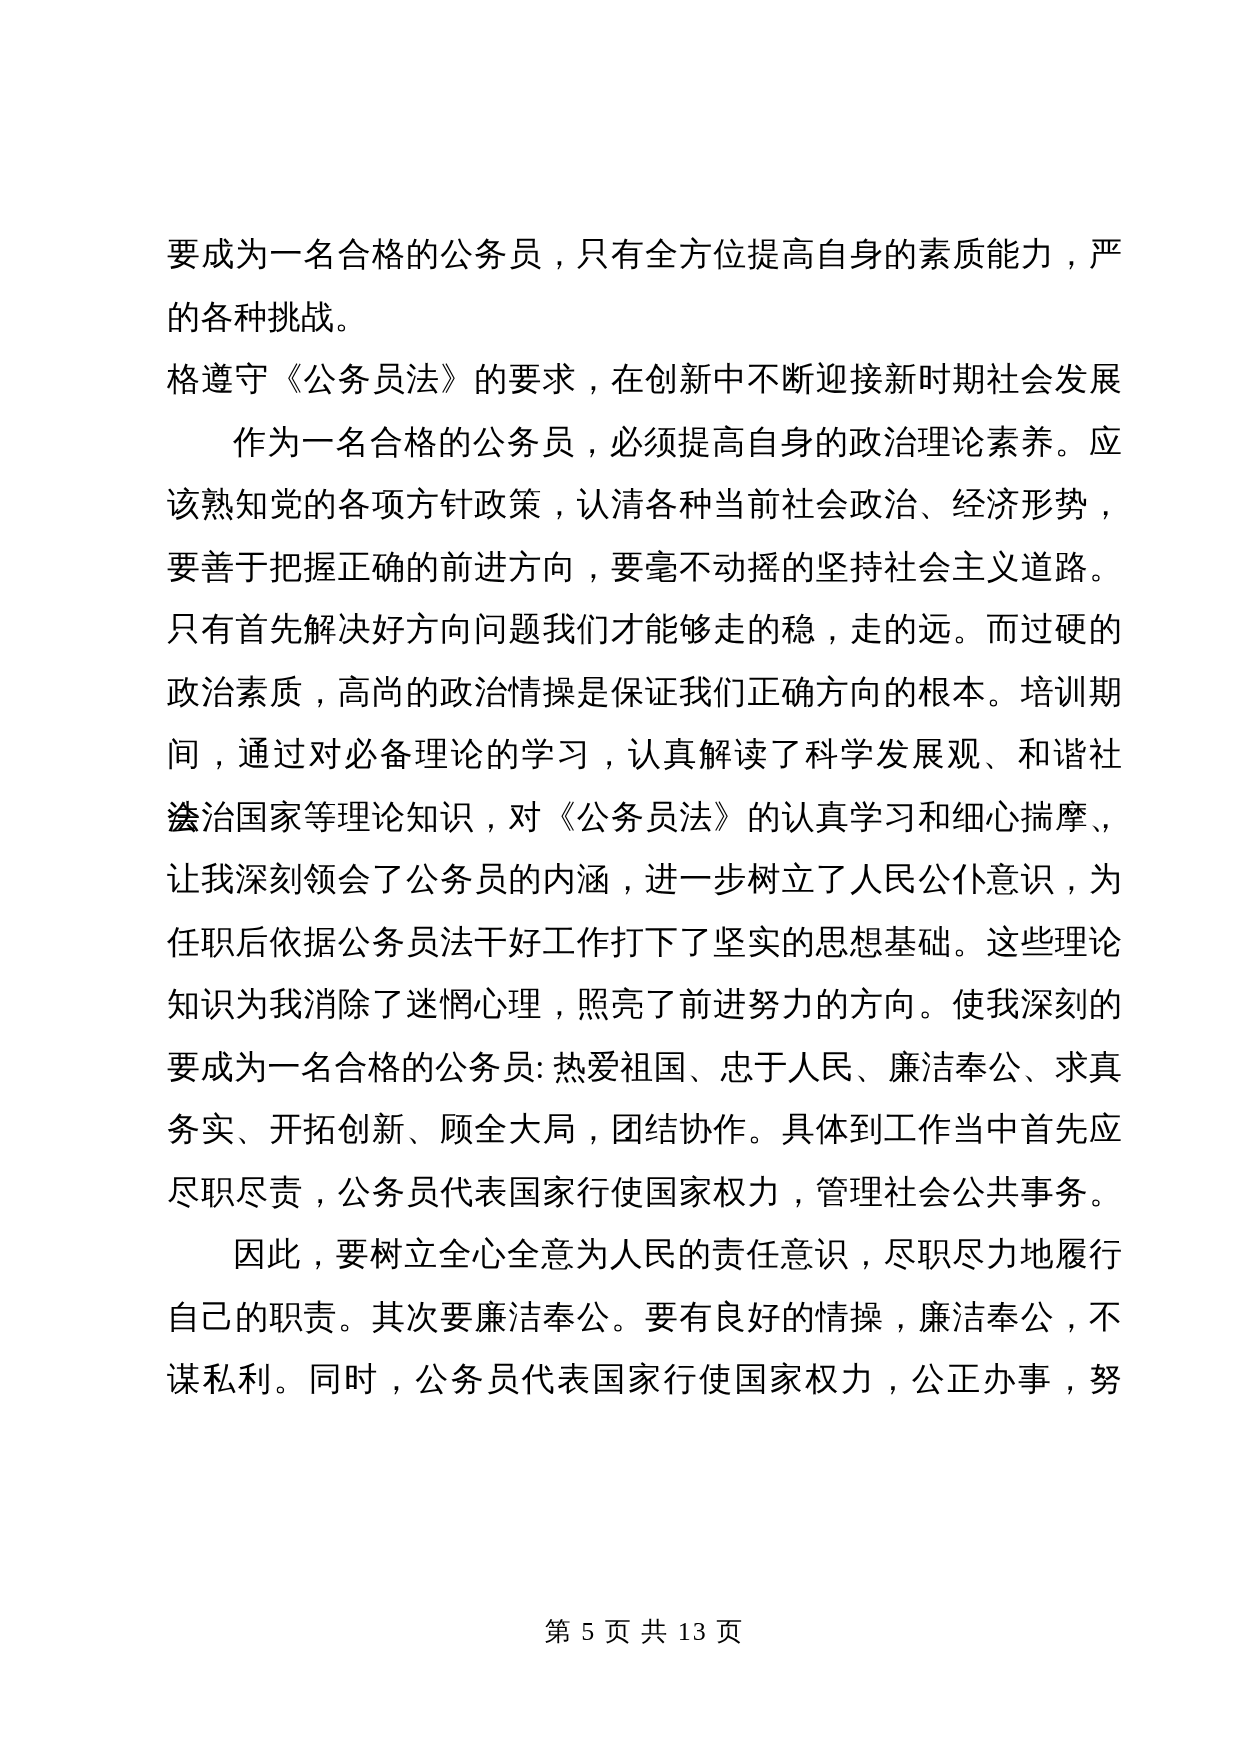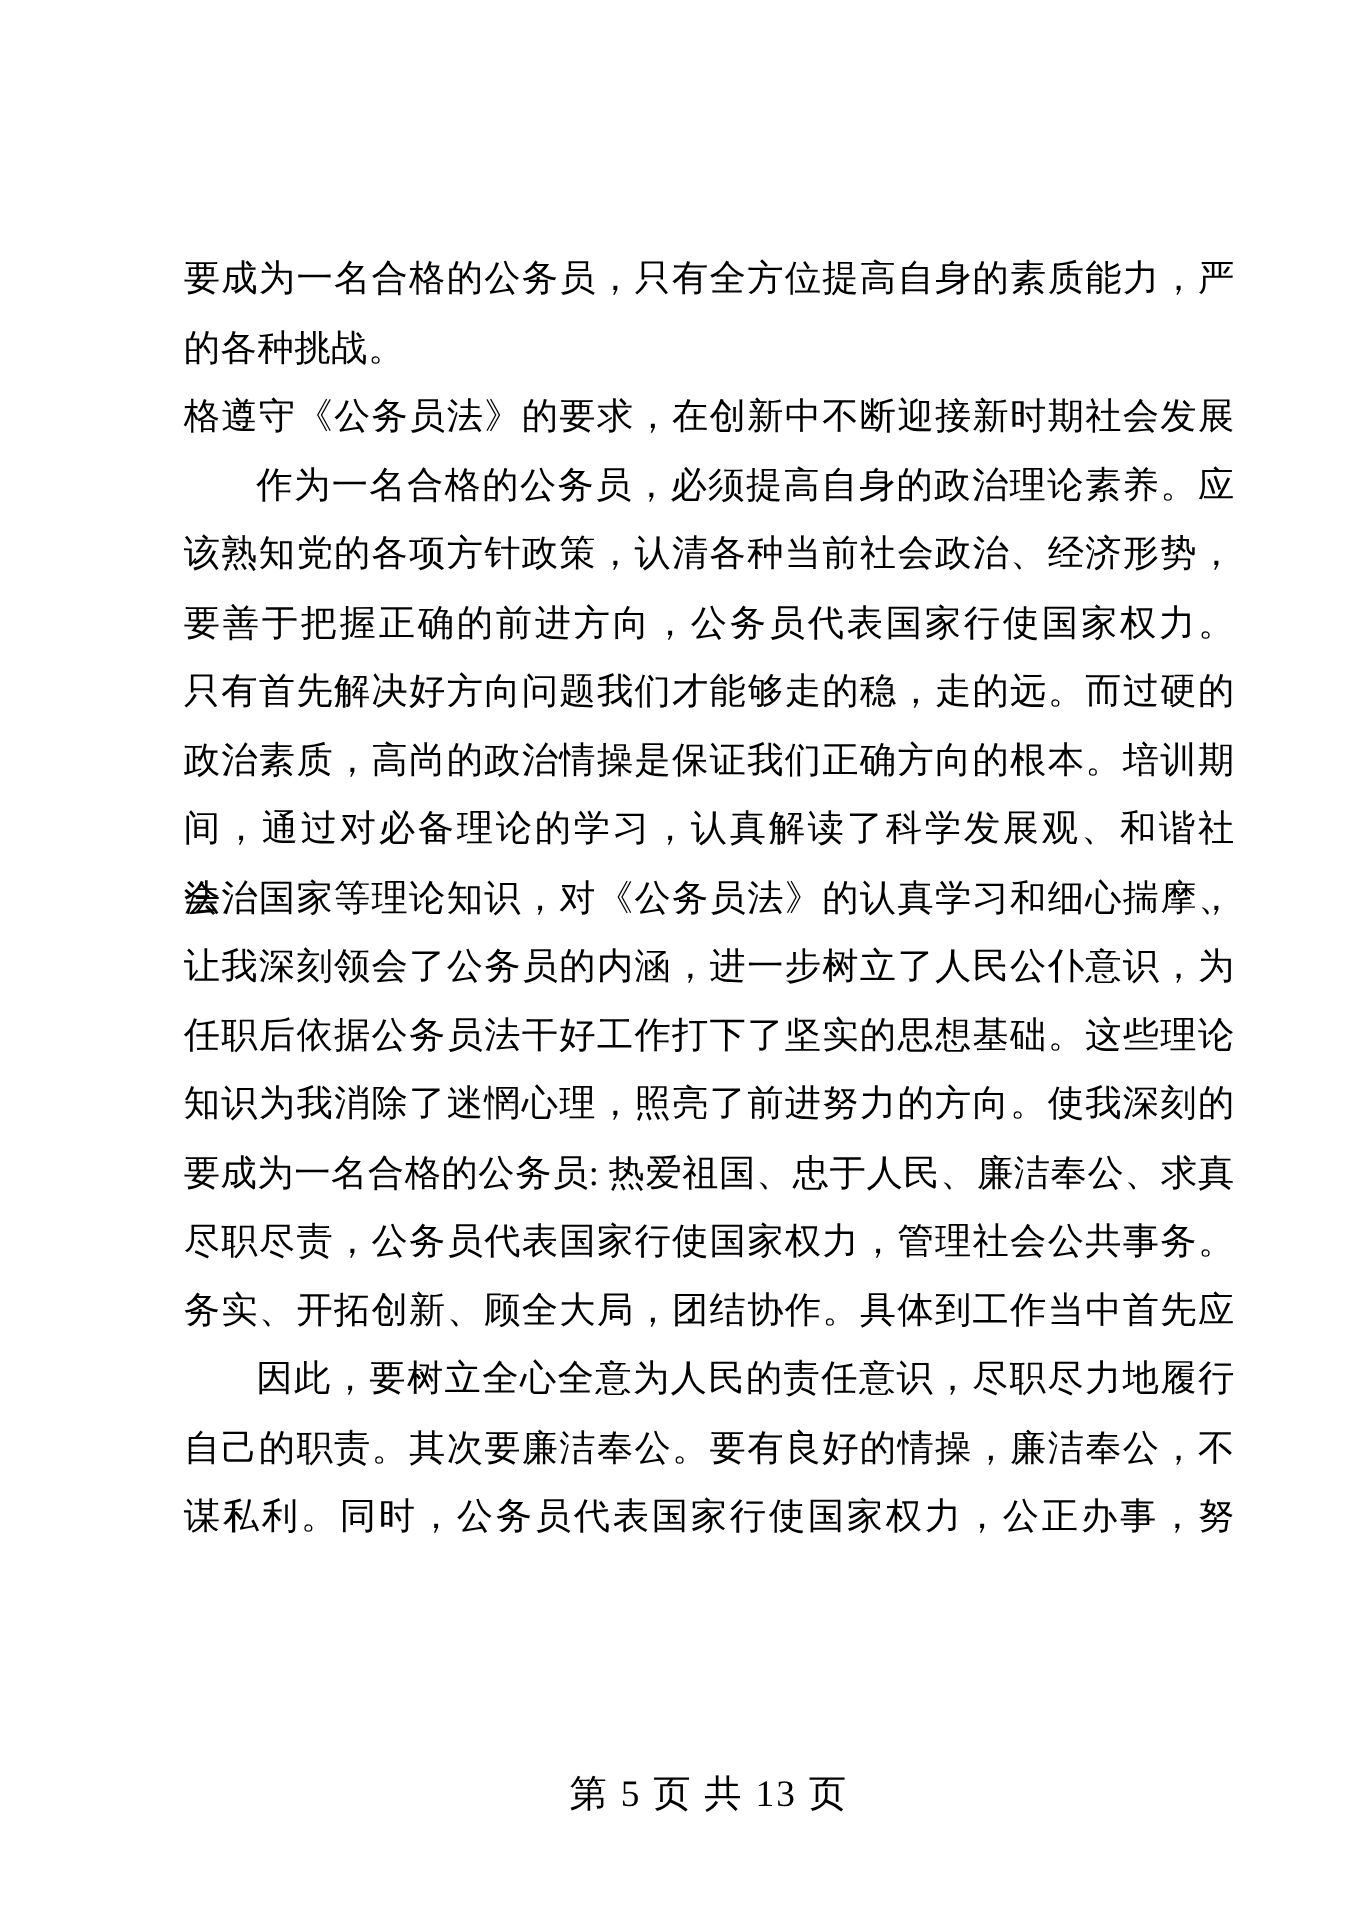--- a/index.html
+++ b/index.html
@@ -37,45 +37,45 @@
   }
   .line.indent {
     text-indent: 66px;
   }
   .footer {
     position: absolute;
     left: 167px;
     top: 1612px;
     width: 955px;
     text-align: center;
-    font-size: 34px;
+    font-size: 26px;
     line-height: 40px;
     color: #000000;
     letter-spacing: 2px;
   }
 </style>
 </head>
 <body>
 
 <div class="page">
   <div class="content">
       <div class="line justify">要成为一名合格的公务员，只有全方位提高自身的素质能力，严</div>
       <div class="line">的各种挑战。</div>
       <div class="line justify">格遵守《公务员法》的要求，在创新中不断迎接新时期社会发展</div>
       <div class="line indent justify">作为一名合格的公务员，必须提高自身的政治理论素养。应</div>
       <div class="line justify">该熟知党的各项方针政策，认清各种当前社会政治、经济形势，</div>
-      <div class="line justify">要善于把握正确的前进方向，公务员代表国家行使国家权力。</div>
+      <div class="line justify">要善于把握正确的前进方向，要毫不动摇的坚持社会主义道路。</div>
       <div class="line justify">只有首先解决好方向问题我们才能够走的稳，走的远。而过硬的</div>
       <div class="line justify">政治素质，高尚的政治情操是保证我们正确方向的根本。培训期</div>
       <div class="line justify">间，通过对必备理论的学习，认真解读了科学发展观、和谐社会、</div>
       <div class="line justify">法治国家等理论知识，对《公务员法》的认真学习和细心揣摩，</div>
       <div class="line justify">让我深刻领会了公务员的内涵，进一步树立了人民公仆意识，为</div>
       <div class="line justify">任职后依据公务员法干好工作打下了坚实的思想基础。这些理论</div>
       <div class="line justify">知识为我消除了迷惘心理，照亮了前进努力的方向。使我深刻的</div>
       <div class="line justify">要成为一名合格的公务员: 热爱祖国、忠于人民、廉洁奉公、求真</div>
+      <div class="line justify">务实、开拓创新、顾全大局，团结协作。具体到工作当中首先应</div>
       <div class="line justify">尽职尽责，公务员代表国家行使国家权力，管理社会公共事务。</div>
-      <div class="line justify">务实、开拓创新、顾全大局，团结协作。具体到工作当中首先应</div>
       <div class="line indent justify">因此，要树立全心全意为人民的责任意识，尽职尽力地履行</div>
       <div class="line justify">自己的职责。其次要廉洁奉公。要有良好的情操，廉洁奉公，不</div>
       <div class="line justify">谋私利。同时，公务员代表国家行使国家权力，公正办事，努</div>
     </div>
   <div class="footer">第 5 页 共 13 页</div>
 </div>
 
 </body></html>

